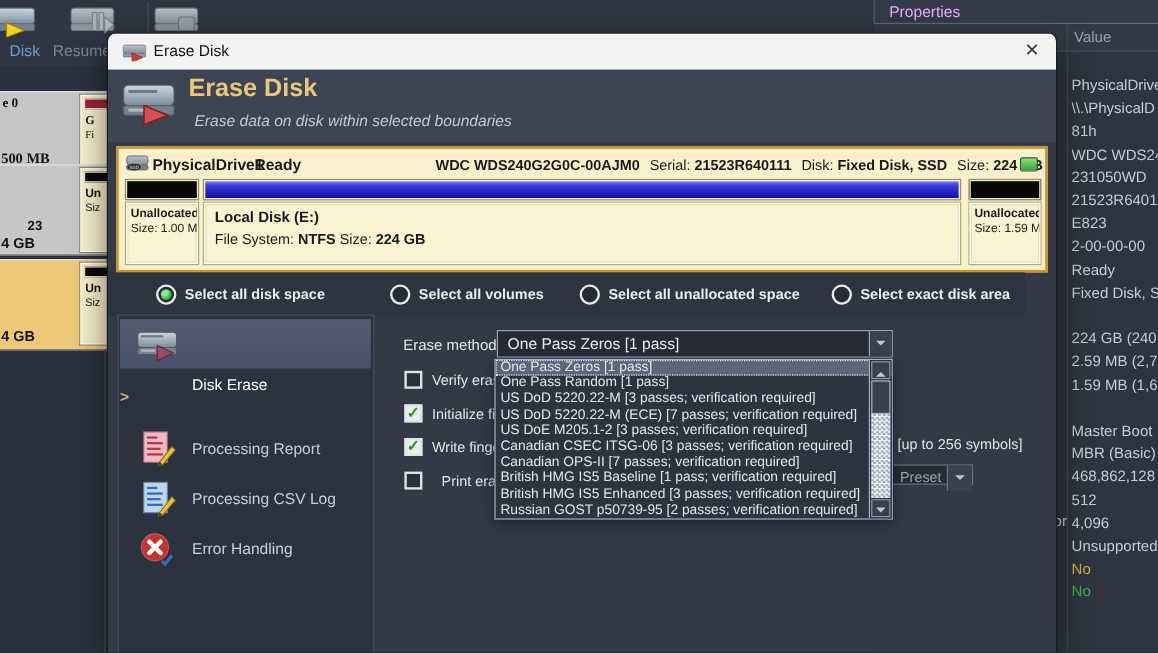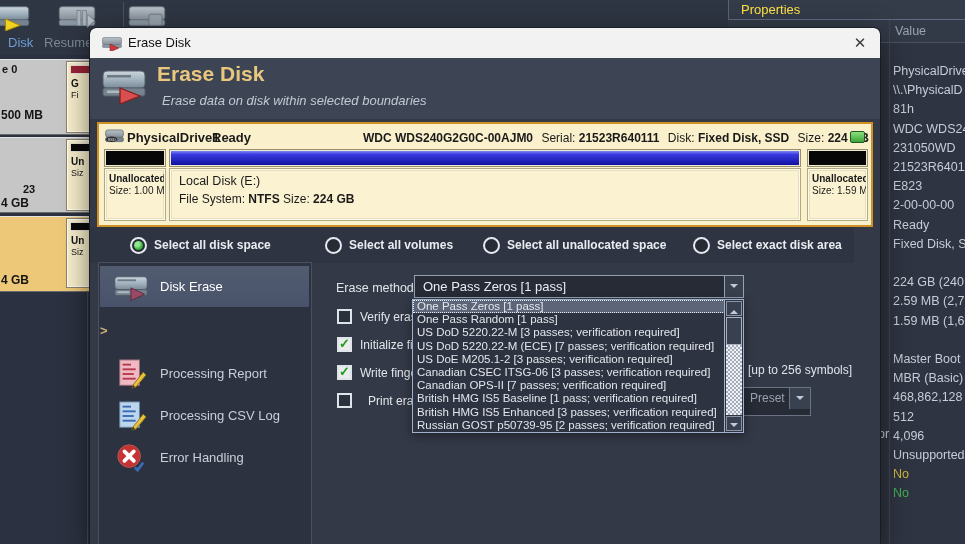--- a/index.html
+++ b/index.html
@@ -31,21 +31,21 @@
   .d-bar.red{background:#9b2335;}
   .d-bar.blk{background:#0a0a0a;}
   .d-l1{position:absolute;left:3px;top:15px;font-size:10px;font-weight:bold;}
   .d-l2{position:absolute;left:3px;top:27px;font-size:9px;}
   .panel-vline{position:absolute;left:87px;top:236px;width:1px;height:253px;background:#454d5b;}
 
   
   .props{position:absolute;left:728px;top:0;width:237px;height:544px;background:#2e3441;}
   .props-title{position:absolute;left:0;top:0;width:237px;height:19px;background:#343b49;
                border-left:1px solid #5a6375;border-bottom:1px solid #5f6980;}
-  .props-title span{position:absolute;left:12px;top:2px;font-size:13px;color:#fde047;}
+  .props-title span{position:absolute;left:12px;top:2px;font-size:13px;color:#f0abfc;}
   .props-cols{position:absolute;left:0;top:20px;width:237px;height:22px;background:#333a47;
               border-bottom:1px solid #4a5262;}
   .props-value-hdr{position:absolute;left:167px;top:4px;font-size:12.5px;color:#9aa3b2;}
   .props-vline{position:absolute;left:161px;top:20px;width:1px;height:524px;background:#3f4654;}
   .prow{position:absolute;left:165px;width:100px;height:19.2px;line-height:19.2px;
         font-size:12.5px;color:#c6ccd8;white-space:nowrap;overflow:hidden;}
   .prow.warn{color:#cdb53e;}
   .prow.ok{color:#44b054;}
   .props-sliver{position:absolute;left:150px;top:427px;font-size:12.5px;color:#c6ccd8;}
 
@@ -74,40 +74,40 @@
   .dp-spec .lb{margin-left:5px;text-align:center;}
   .dp-green{position:absolute;left:751px;top:7px;width:13px;height:10px;border:1px solid #215a21;
             background:linear-gradient(#8ae27a,#3da23d);border-radius:2px;}
   .bar{position:absolute;top:26px;height:14px;border:1px solid #efe9d2;box-shadow:0 0 0 1px #97906f;}
   .bar.blk{background:#070707;}
   .bar.blue{background:linear-gradient(180deg,#7a86f2 0,#3a3ae0 25%,#1111a0 100%);}
   .lblbox{position:absolute;top:45px;height:49px;background:#fbf2d2;border:1px solid #fdfbf2;
           box-shadow:0 0 0 1px #b1a87f, inset 0 0 0 1px #e8dfba;overflow:hidden;}
   .u-title{position:absolute;left:3px;top:3px;font-size:10px;font-weight:bold;white-space:nowrap;}
   .u-size{position:absolute;left:3px;top:15px;font-size:10px;white-space:nowrap;}
-  .v-title{position:absolute;left:8px;top:4px;font-size:12.5px;font-weight:normal;}
+  .v-title{position:absolute;left:8px;top:4px;font-size:12.5px;font-weight:bold;}
   .v-line{position:absolute;left:8px;top:22px;font-size:12px;white-space:nowrap;}
 
   
   .radiorow{position:absolute;left:0;top:199px;width:764px;height:36px;background:#2e3441;}
   .ropt{position:absolute;top:6px;height:24px;display:flex;align-items:center;gap:7px;cursor:pointer;}
   .radio{width:13px;height:13px;border:2px solid #e6e9ef;border-radius:50%;background:#262b36;
          position:relative;flex:none;}
   .radio.on::after{content:"";position:absolute;left:2px;top:2px;right:2px;bottom:2px;
          border-radius:50%;background:radial-gradient(circle at 35% 35%,#8fe88f 0 25%,#2da82d 70%);}
   .rlabel{font-size:12px;font-weight:600;color:#e9ecf1;white-space:nowrap;}
 
   
   .side{position:absolute;left:8px;top:234px;width:212px;height:282px;background:#2c323f;
         border:1px solid #49515f;}
   .sitem{position:absolute;left:1px;width:209px;height:41px;cursor:pointer;}
   .sitem.sel{background:linear-gradient(#525c70,#48526a);}
   .s-ico{position:absolute;left:14px;top:6px;width:34px;height:30px;}
   .s-lbl{position:absolute;left:60px;top:0;height:41px;line-height:41px;font-size:13px;color:#c9cfd9;white-space:nowrap;}
-  .sitem.sel .s-lbl{color:#fff;}
+  .sitem.sel .s-lbl{color:#fff;margin-top:34px;}
   .s-chev{position:absolute;left:1px;top:60px;font-size:13px;font-weight:bold;color:#cfb075;}
 
   
   .fm-label{position:absolute;left:246px;top:253px;font-size:12.5px;color:#e2e6ec;}
   .combo{position:absolute;left:324px;top:247px;width:330px;height:23px;background:#262b36;
          border:1px solid #96a1b4;box-sizing:border-box;cursor:pointer;}
   .combo-txt{position:absolute;left:8px;top:3px;font-size:13px;color:#e8ecf2;white-space:nowrap;}
   .combo-btn{position:absolute;right:0;top:0;width:18px;height:21px;background:#39404e;
              border-left:1px solid #96a1b4;}
   .tri-dn{position:absolute;left:5px;top:8px;width:0;height:0;border:4px solid transparent;
@@ -130,21 +130,21 @@
             background:repeating-conic-gradient(#a6adba 0% 25%,#eef0f3 0% 50%) 0 0/4px 4px;}
 
   .cb{position:absolute;left:247px;width:15px;height:15px;background:#2a303c;
       border:2px solid #dfe3ea;box-sizing:border-box;cursor:pointer;}
   .cb.checked{background:#ececec;}
   .cb.checked::after{content:"\2713";position:absolute;left:0px;top:-3px;font-size:13px;
       font-weight:bold;color:#1c9e1c;}
   .cb-lbl{position:absolute;font-size:12px;color:#e2e6ec;white-space:nowrap;}
 
   .hint{position:absolute;left:658px;top:335px;font-size:12px;color:#dfe3ea;}
-  .preset{position:absolute;left:653px;top:359px;width:68px;height:29px;background:#262b36;
+  .preset{position:absolute;left:653px;top:359px;width:68px;height:17px;background:#262b36;
           border:1px solid #6a7384;box-sizing:border-box;cursor:pointer;}
   .preset-txt{position:absolute;left:6px;top:3px;font-size:12px;color:#98a1b0;}
   .preset-btn{position:absolute;right:0;top:0;width:20px;height:21px;background:#39404e;
               border-left:1px solid #6a7384;}
 </style>
 </head>
 <body>
 
 <svg width="0" height="0" style="position:absolute">
   <defs>
@@ -179,21 +179,21 @@
     <svg class="tb-ic" style="left:128px" viewBox="0 0 40 30">
       <rect x="1" y="4" width="38" height="14" rx="3" fill="url(#dgray)" stroke="#6a7580"></rect>
       <rect x="1" y="18" width="38" height="6" rx="2" fill="#8b98a4" stroke="#6a7580"></rect>
       <rect x="22" y="12" width="14" height="12" rx="2" fill="#97a2ac" stroke="#6a7580"></rect>
     </svg>
     <div class="tb-lbl disk">Disk</div>
     <div class="tb-lbl resume">Resume E</div>
   </div>
 
   <div class="dlist">
-    <div class="dbox" style="top:4px;height:74px;">
+    <div class="dbox" style="top:21px;height:74px;font-family:Liberation Serif, serif;">
       <div class="d-corner">e 0</div>
       <div class="d-green"></div>
       <div class="d-size" style="top:48px;">500 MB</div>
       <div class="d-sub" style="height:68px;">
         <div class="d-bar red"></div>
         <div class="d-l1">G</div>
         <div class="d-l2">Fi</div>
       </div>
     </div>
     <div class="dbox" style="top:82px;height:74px;">

